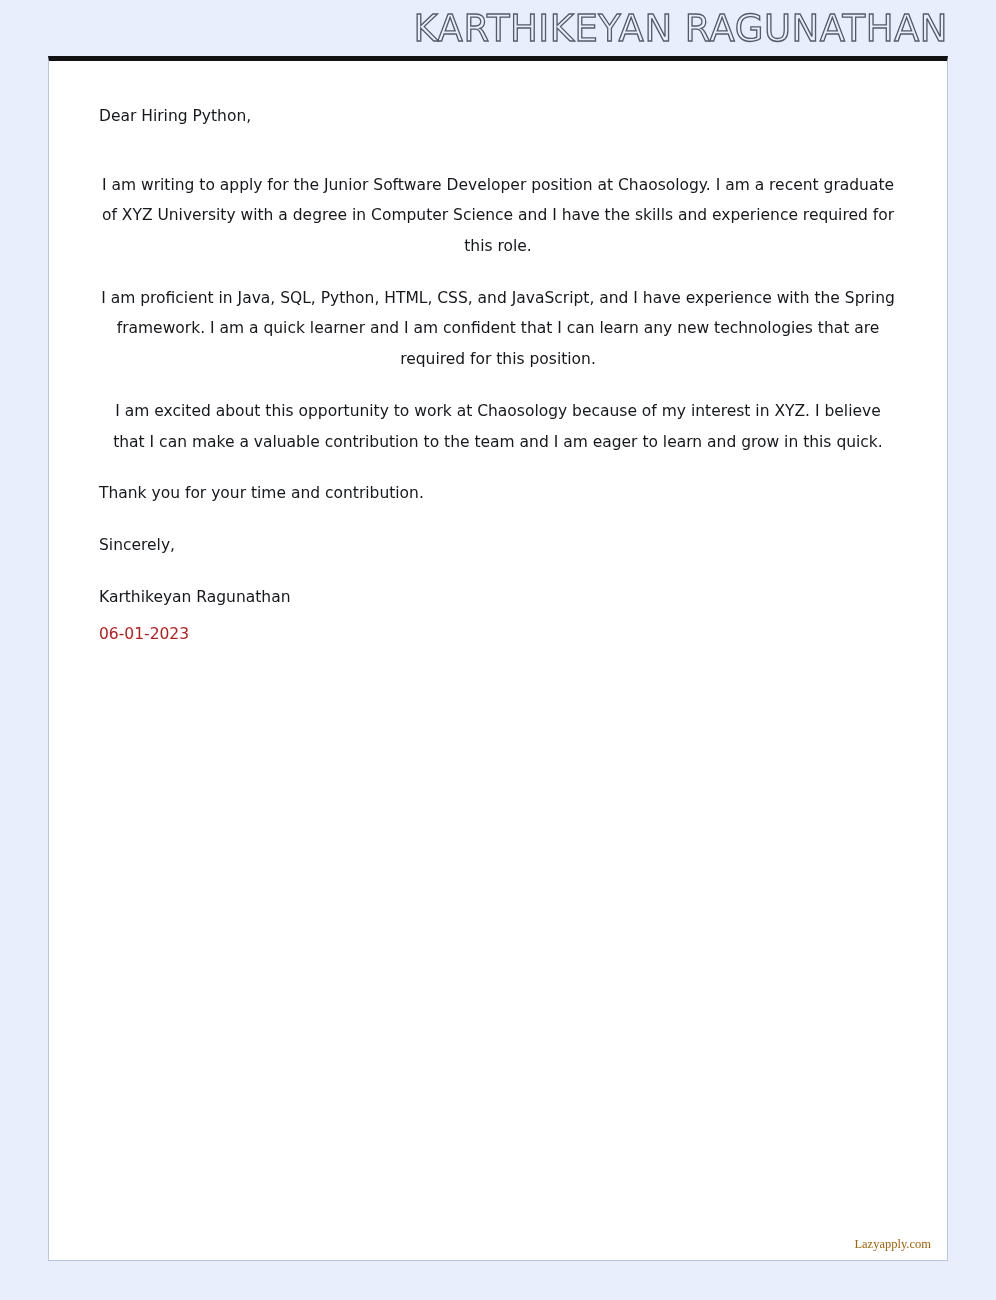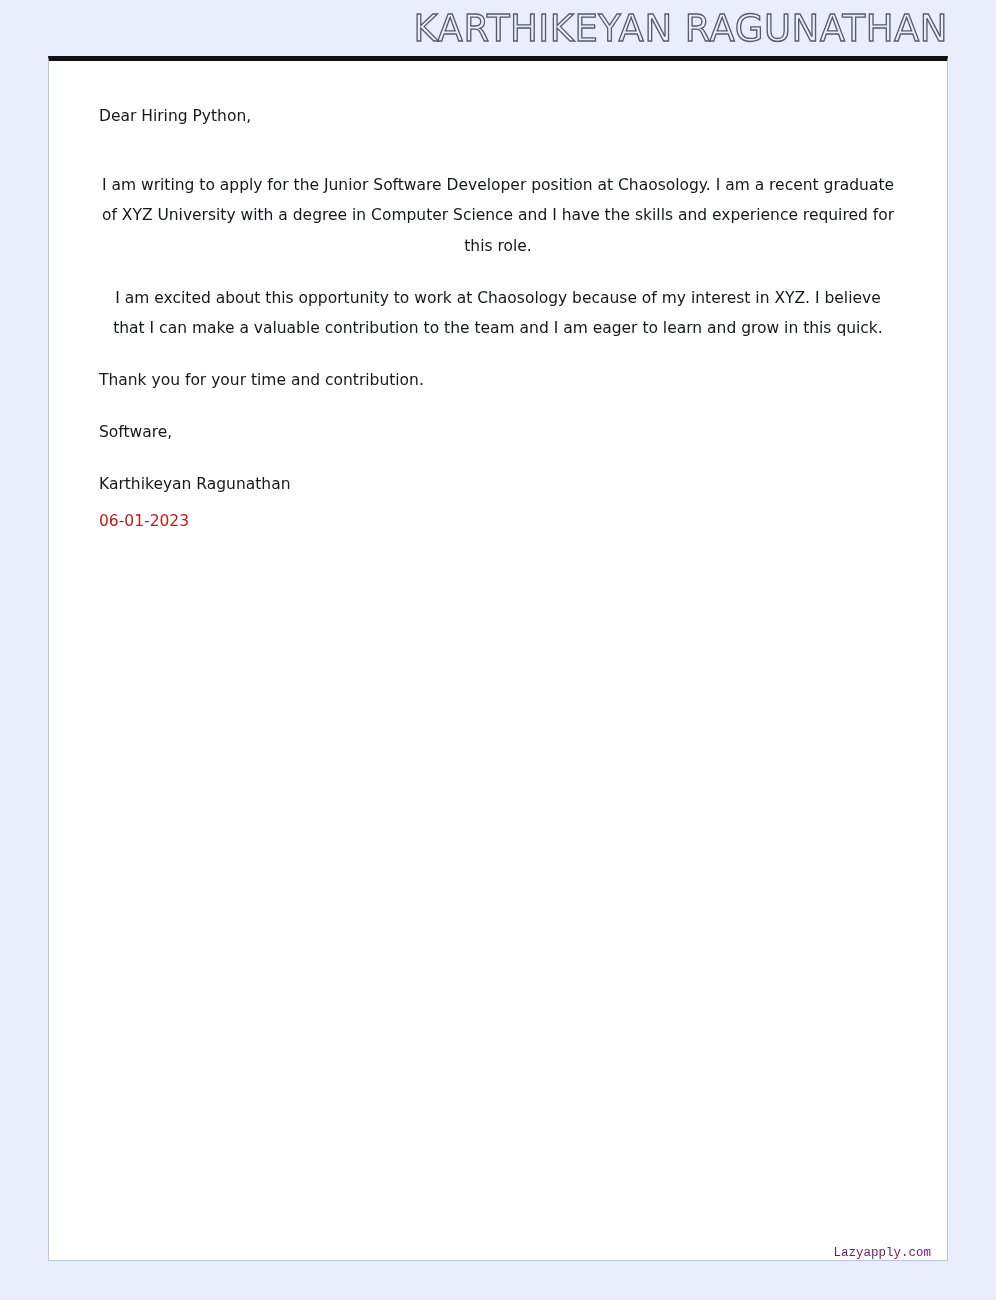--- a/index.html
+++ b/index.html
@@ -81,48 +81,49 @@
   .signer {
     margin-bottom: 7px !important;
   }
   .date {
     color: #b91c1c;
     margin: 0 !important;
   }
   .footer-brand {
     position: absolute;
     right: 16px;
-    bottom: 0;
+    bottom: 8px;
     font-size: 12.5px;
-    color: #701a75;
-    font-family: Liberation Mono, monospace;
+    color: #a16207;
+    font-family: Liberation Serif, serif;
   }
 </style>
 </head>
 <body>
 
 <div class="page">
 
   <div class="header">
     <div class="header-name">KARTHIKEYAN RAGUNATHAN</div>
   </div>
 
   <div class="sheet">
     <div class="letter-body">
 
       <p class="salutation">Dear Hiring Python,</p>
 
       <p class="paragraph">I am writing to apply for the Junior Software Developer position at Chaosology. I am a recent graduate of XYZ University with a degree in Computer Science and I have the skills and experience required for this role.</p>
 
+      <p class="paragraph">I am proficient in Java, SQL, Python, HTML, CSS, and JavaScript, and I have experience with the Spring framework. I am a quick learner and I am confident that I can learn any new technologies that are required for this position.</p>
 
       <p class="paragraph">I am excited about this opportunity to work at Chaosology because of my interest in XYZ. I believe that I can make a valuable contribution to the team and I am eager to learn and grow in this quick.</p>
 
       <p class="closing-thanks">Thank you for your time and contribution.</p>
 
-      <p class="sign-off">Software,</p>
+      <p class="sign-off">Sincerely,</p>
 
       <p class="signer">Karthikeyan Ragunathan</p>
 
       <p class="date">06-01-2023</p>
 
     </div>
 
     <div class="footer-brand">Lazyapply.com</div>
   </div>
 

